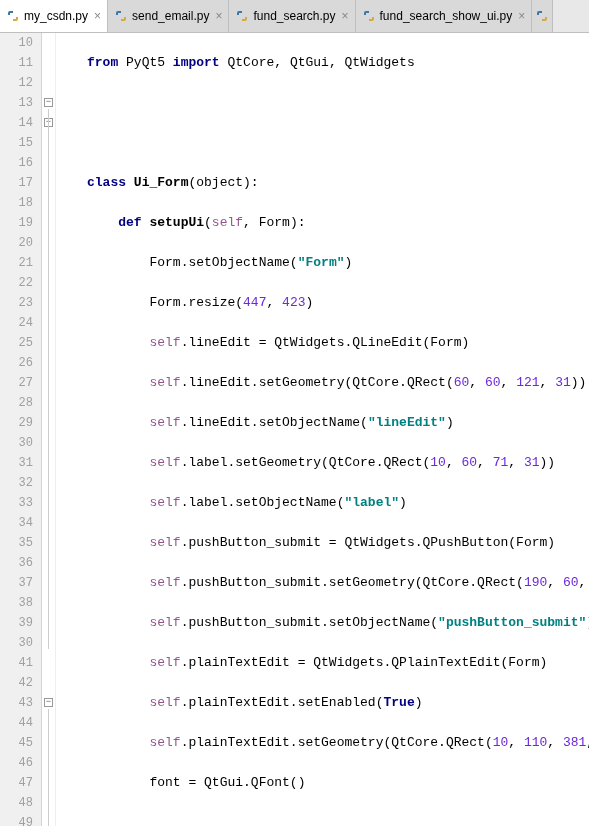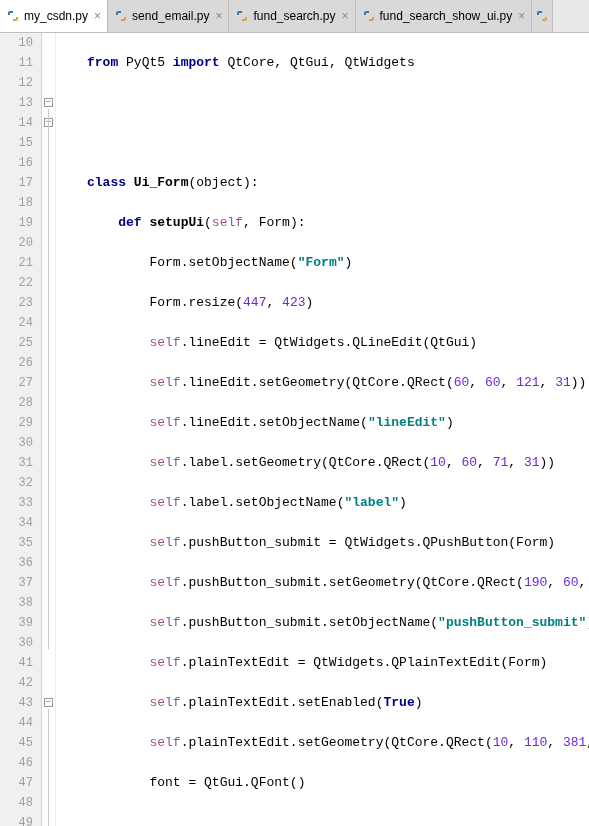--- a/index.html
+++ b/index.html
@@ -199,21 +199,21 @@
     <div class="fold-line" style="top:676px;height:120px;"></div>
   </div>
   <div class="code">
 <div class="ln"><span class="kw">from</span> <span>PyQt5</span> <span class="kw">import</span> <span>QtCore, QtGui, QtWidgets</span></div>
 <div class="ln"></div>
 <div class="ln"></div>
 <div class="ln"><span class="kw">class</span> <span class="fn">Ui_Form</span>(<span>object</span>):</div>
 <div class="ln">    <span class="kw">def</span> <span class="fn">setupUi</span>(<span class="self">self</span>, <span>Form</span>):</div>
 <div class="ln">        <span>Form.setObjectName</span>(<span class="str">"Form"</span>)</div>
 <div class="ln">        <span>Form.resize</span>(<span class="num">447</span>, <span class="num">423</span>)</div>
-<div class="ln">        <span class="self">self</span><span>.lineEdit = QtWidgets.QLineEdit(QtGui)</span></div>
+<div class="ln">        <span class="self">self</span><span>.lineEdit = QtWidgets.QLineEdit(Form)</span></div>
 <div class="ln">        <span class="self">self</span><span>.lineEdit.setGeometry(QtCore.QRect(</span><span class="num">60</span>, <span class="num">60</span>, <span class="num">121</span>, <span class="num">31</span><span>))</span></div>
 <div class="ln">        <span class="self">self</span><span>.lineEdit.setObjectName(</span><span class="str">"lineEdit"</span>)</div>
 <div class="ln">        <span class="self">self</span><span>.label.setGeometry(QtCore.QRect(</span><span class="num">10</span>, <span class="num">60</span>, <span class="num">71</span>, <span class="num">31</span><span>))</span></div>
 <div class="ln">        <span class="self">self</span><span>.label.setObjectName(</span><span class="str">"label"</span>)</div>
 <div class="ln">        <span class="self">self</span><span>.pushButton_submit = QtWidgets.QPushButton(Form)</span></div>
 <div class="ln">        <span class="self">self</span><span>.pushButton_submit.setGeometry(QtCore.QRect(</span><span class="num">190</span>, <span class="num">60</span>, <span class="num">81</span>, </div>
 <div class="ln">        <span class="self">self</span><span>.pushButton_submit.setObjectName(</span><span class="str">"pushButton_submit"</span>)</div>
 <div class="ln">        <span class="self">self</span><span>.plainTextEdit = QtWidgets.QPlainTextEdit(Form)</span></div>
 <div class="ln">        <span class="self">self</span><span>.plainTextEdit.setEnabled(</span><span class="kw">True</span>)</div>
 <div class="ln">        <span class="self">self</span><span>.plainTextEdit.setGeometry(QtCore.QRect(</span><span class="num">10</span>, <span class="num">110</span>, <span class="num">381</span>, <span class="num">131</span></div>

